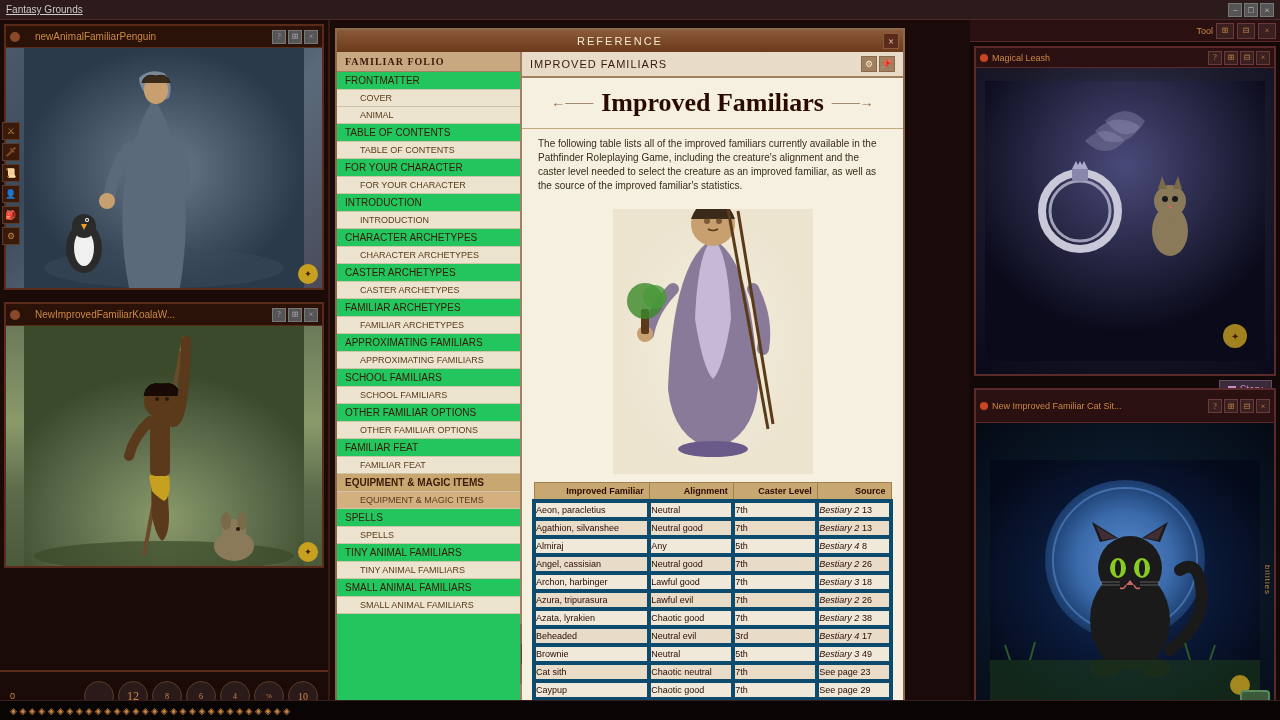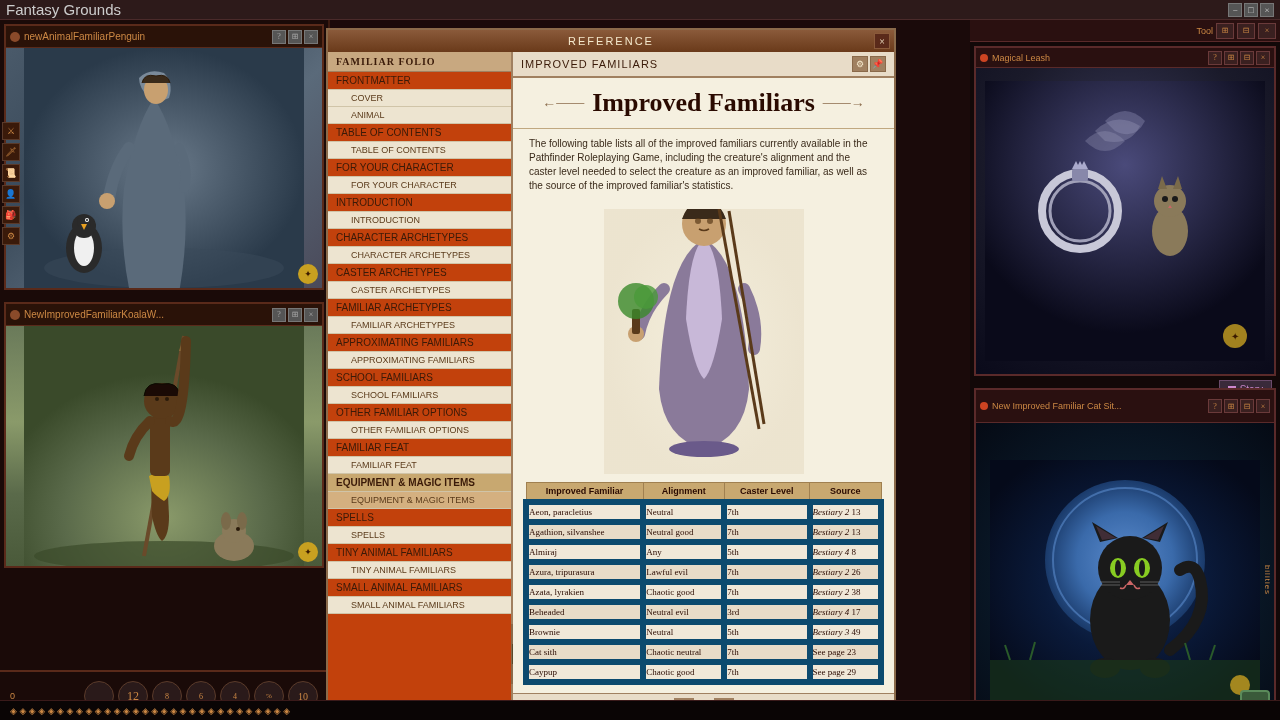--- a/index.html
+++ b/index.html
@@ -18,22 +18,23 @@
       height: 20px;
       background: #2d1a1a;
       display: flex;
       align-items: center;
       justify-content: space-between;
       padding: 0 6px;
       border-bottom: 1px solid #4a2a2a;
     }
     #titlebar .title {
       color: #ccc;
-      font-size: 15px;
+      font-size: 10px;
       font-family: Arial, sans-serif;
+      text-decoration: underline;
     }
     #titlebar .win-controls {
       display: flex;
       gap: 2px;
     }
     #titlebar .win-btn {
       width: 14px; height: 14px;
       background: #555;
       border: 1px solid #777;
       color: #ccc;
@@ -67,21 +68,21 @@
       border: 2px solid #5a2a1a;
       margin: 4px;
       background: #111;
     }
     .char-panel-header {
       height: 22px;
       background: #2a1208;
       display: flex;
       align-items: center;
       padding: 0 4px;
-      gap: 4px;
+      gap: 15px;
       border-bottom: 1px solid #5a2a1a;
     }
     .panel-dot {
       width: 10px; height: 10px;
       background: #8a4a2a;
       border-radius: 50%;
     }
     .panel-title {
       color: #cc8844;
       font-size: 10px;
@@ -196,21 +197,21 @@
 
     #ref-body {
       display: flex;
       flex: 1;
       overflow: hidden;
     }
 
     
     #toc-panel {
       width: 185px;
-      background: #c2410c;
+      background: #22c55e;
       border-right: 2px solid #a08060;
       overflow-y: auto;
       flex-shrink: 0;
     }
     #toc-panel::-webkit-scrollbar { width: 6px; }
     #toc-panel::-webkit-scrollbar-track { background: #d0c4a8; }
     #toc-panel::-webkit-scrollbar-thumb { background: #8a6a4a; }
 
     .toc-header {
       background: #c8a880;
@@ -319,28 +320,27 @@
       margin: 8px 10px;
       border-collapse: collapse;
       font-size: 9px;
       font-family: Arial, sans-serif;
     }
     .data-table th {
       background: #c8a870;
       color: #2a0a00;
       padding: 3px 5px;
       border: 1px solid #a08050;
-      text-align: center;
+      text-align: right;
       font-weight: bold;
     }
     .data-table td {
       padding: 2px 0;
-      border: 6px solid #0c4a6e;
+      border: 4px solid #0c4a6e;
       color: #2a0a00;
-      font-family: Liberation Serif, serif;
     }
     .data-table tr:nth-child(even) { background: #e8dcc8; }
     .data-table tr:nth-child(odd) { background: #f0e8d8; }
 
     
     #content-nav {
       display: flex;
       justify-content: center;
       gap: 20px;
       padding: 4px;
@@ -536,21 +536,21 @@
       border-radius: 4px;
       color: #88cc88;
       font-size: 14px;
       display: flex; align-items: center; justify-content: center;
       cursor: pointer;
     }
 
     .ref-wrapper {
       display: flex;
       position: absolute;
-      left: 326px;
+      left: 335px;
       top: 0px;
       width: 580px;
       height: 695px;
       flex-direction: column;
     }
 
     .right-wrapper {
       position: absolute;
       left: 970px;
       top: 0;
@@ -863,20 +863,32 @@
                   <td>Agathion, silvanshee</td>
                   <td>Neutral good</td>
                   <td>7th</td>
                   <td><i>Bestiary 2</i> 13</td>
                 </tr>
                 <tr>
                   <td>Almiraj</td>
                   <td>Any</td>
                   <td>5th</td>
                   <td><i>Bestiary 4</i> 8</td>
+                </tr>
+                <tr>
+                  <td>Angel, cassisian</td>
+                  <td>Neutral good</td>
+                  <td>7th</td>
+                  <td><i>Bestiary 2</i> 26</td>
+                </tr>
+                <tr>
+                  <td>Archon, harbinger</td>
+                  <td>Lawful good</td>
+                  <td>7th</td>
+                  <td><i>Bestiary 3</i> 18</td>
                 </tr>
                 <tr>
                   <td>Azura, tripurasura</td>
                   <td>Lawful evil</td>
                   <td>7th</td>
                   <td><i>Bestiary 2</i> 26</td>
                 </tr>
                 <tr>
                   <td>Azata, lyrakien</td>
                   <td>Chaotic good</td>

